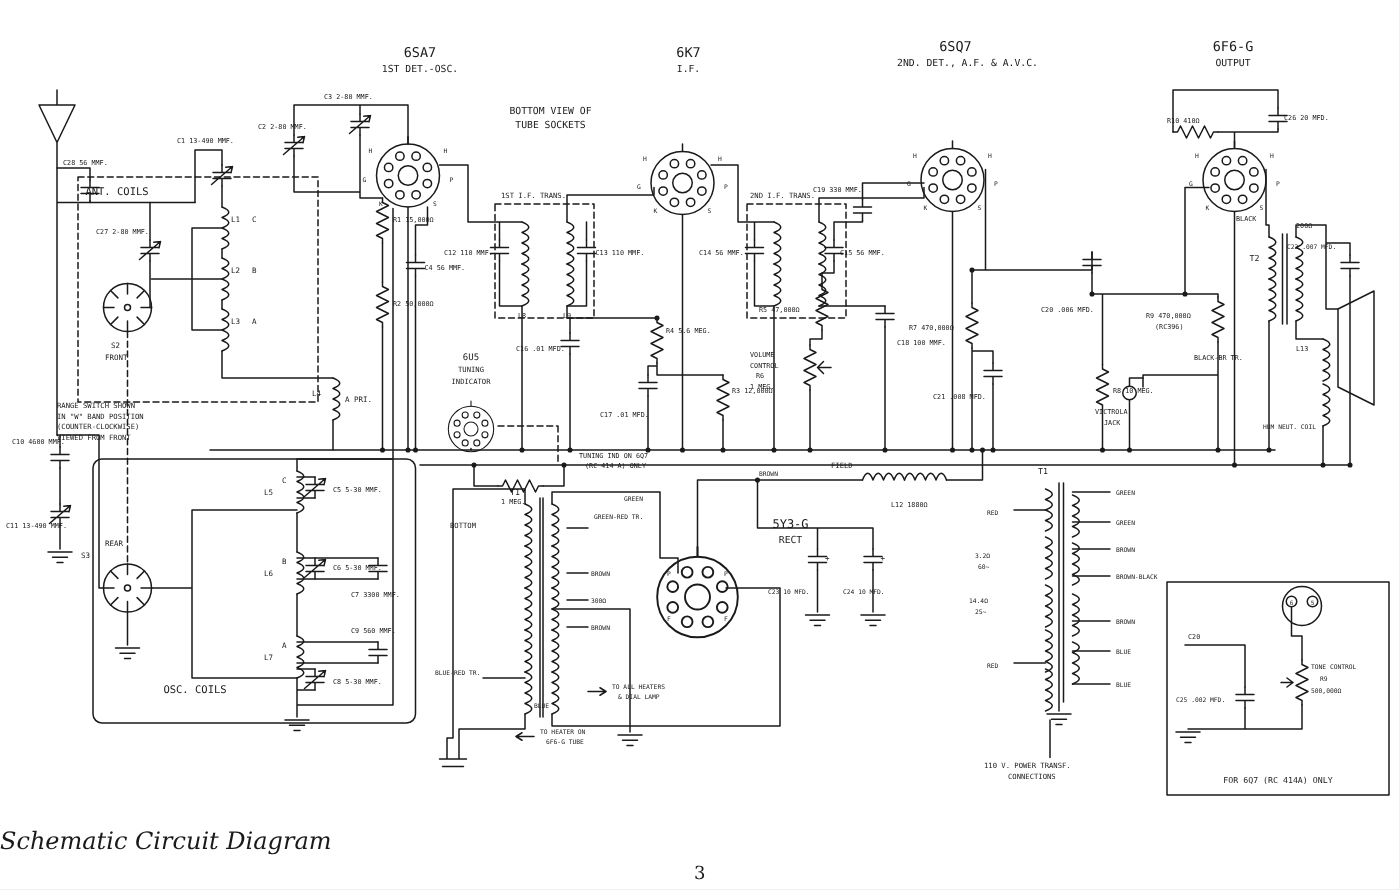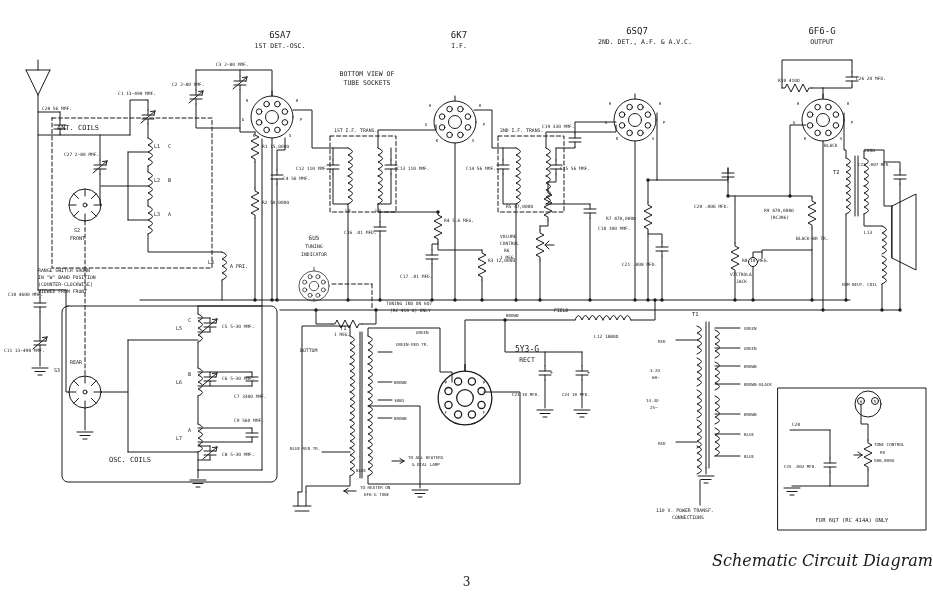--- a/index.html
+++ b/index.html
@@ -1,20 +1,20 @@
 <!DOCTYPE html>
 <html><head>
 <meta charset="utf-8">
 <style>
   html,body{margin:0;padding:0;background:#e8e8e8}
   .page{position:relative;width:933px;height:593px;background:#ffffff;overflow:hidden}
   svg{position:absolute;left:0;top:0}
   .dash{stroke-dasharray:4 2.5}
   #labels-layer text{font-family:"DejaVu Sans Mono","Liberation Mono",monospace;fill:#1a1a1a}
-  .caption{position:absolute;left:0;top:551px;width:100%;text-align:right;
+  .caption{position:absolute;left:0;top:551px;width:100%;text-align:left;
            font:italic 16px "DejaVu Serif","Liberation Serif",serif;color:#1a1a1a}
   .pageno{position:absolute;left:0;top:575px;width:100%;text-align:center;
           font:12px "DejaVu Serif","Liberation Serif",serif;color:#1a1a1a}
 </style>
 </head>
 <body>
 
 <div class="page">
 
 <svg id="schematic" viewBox="0 0 933 593" width="933" height="593" xmlns="http://www.w3.org/2000/svg">

